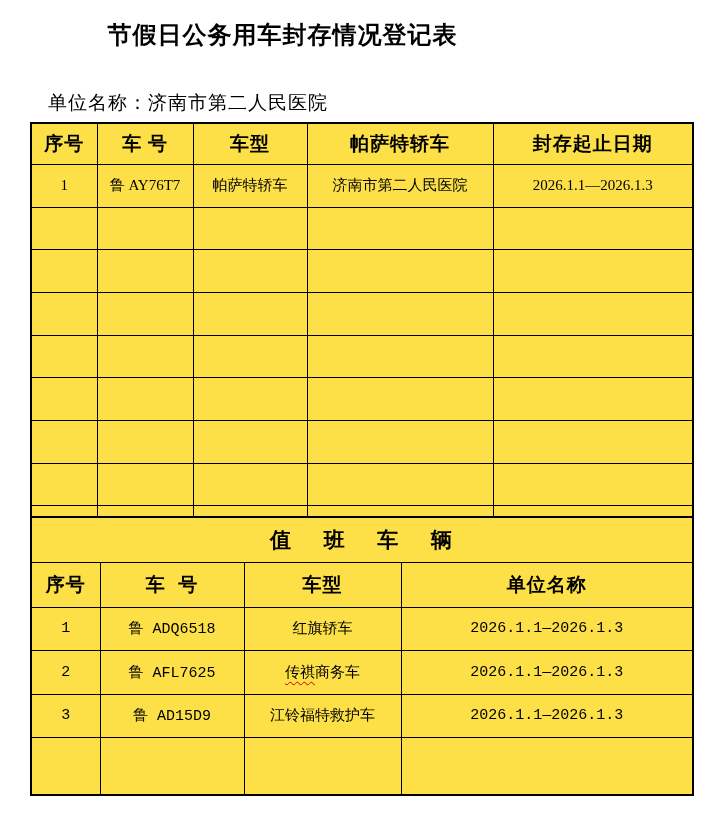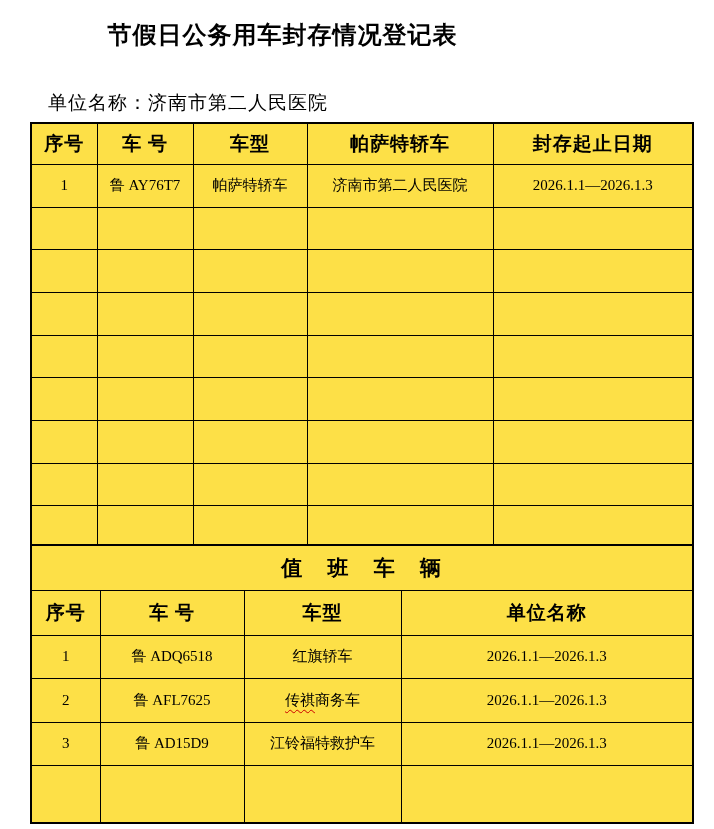--- a/index.html
+++ b/index.html
@@ -32,21 +32,21 @@
     border: 1px solid #000;
     text-align: center;
     vertical-align: middle;
     padding: 0 2px;
     overflow: hidden;
     white-space: nowrap;
   }
   th { font-size: 19px; font-weight: bold; letter-spacing: 1px; }
   td { font-size: 15px; }
   .sealed-table { position: absolute; top: 122px; left: 30px; }
-  .duty-table   { position: absolute; top: 544px; left: 30px; }
+  .duty-table   { position: absolute; top: 516px; left: 30px; font-family: Liberation Mono, monospace; }
   .sealed-table tr.head-row  { height: 41px; }
   .sealed-table tr.data-row  { height: 43px; }
   .sealed-table tr.empty-row { height: 42.7px; }
   .duty-table tr.banner-row { height: 45px; }
   .duty-table tr.head-row   { height: 45px; }
   .duty-table tr.data-row   { height: 43.5px; }
   .duty-table tr.empty-row  { height: 57px; }
   .banner-cell {
     font-size: 21px; font-weight: bold;
     letter-spacing: 10px; padding-left: 10px;

